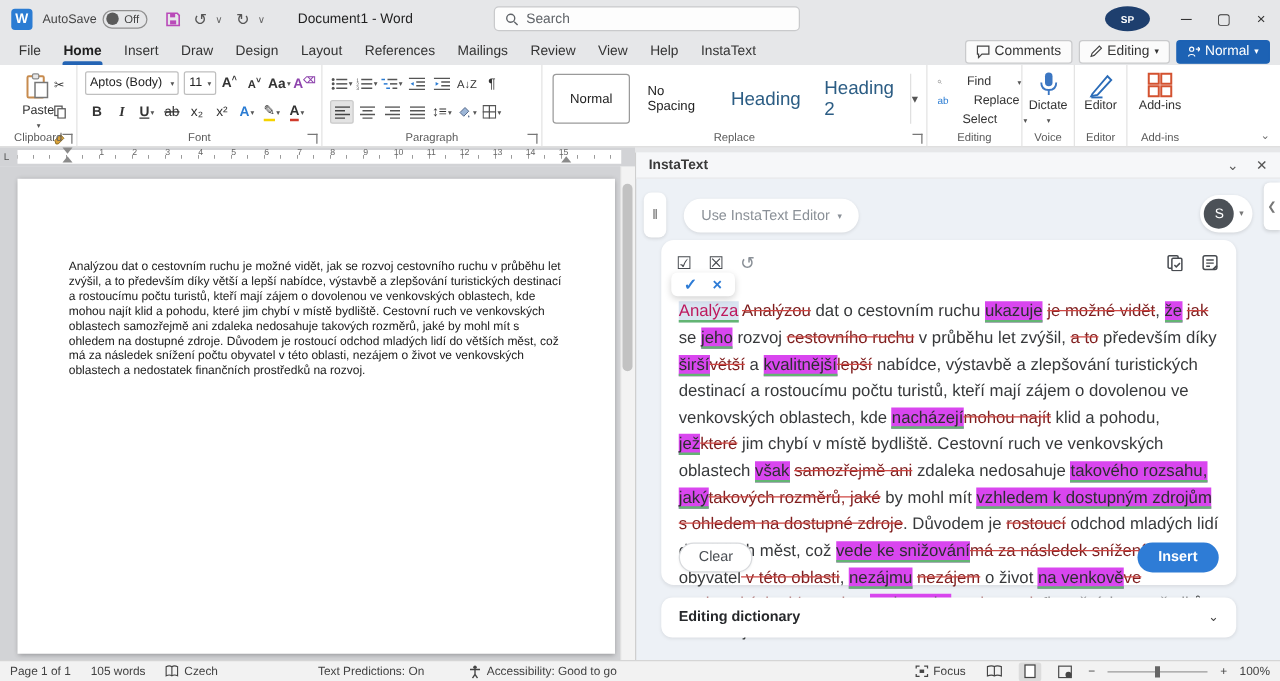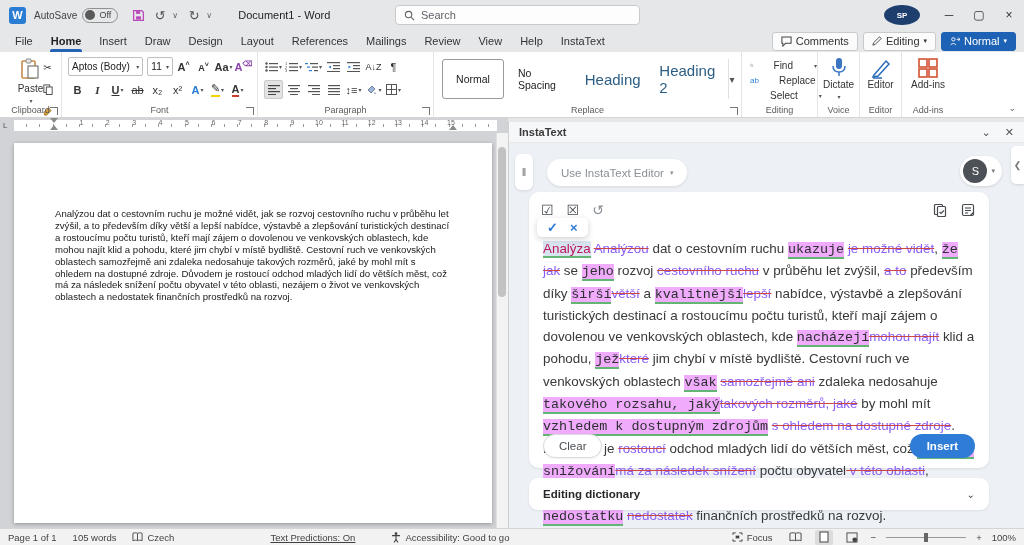--- a/index.html
+++ b/index.html
@@ -109,23 +109,23 @@
 
   .card { position:absolute; left:20px; top:70px; width:460px; height:276px; background:#fff; border-radius:10px; box-shadow:0 1px 3px rgba(0,0,0,.08); }
   .card-tools { display:flex; align-items:center; padding:10px 14px 0 12px; color:#474b50; }
   .card-tools .t { font-size:14px; margin-right:13px; cursor:pointer; }
   .card-tools .undo { color:#8a9097; }
   .card-tools .right { margin-left:auto; display:flex; gap:14px; }
   .accept-pop { position:absolute; left:8px; top:26px; background:#fff; border-radius:5px; box-shadow:0 2px 6px rgba(0,0,0,.18); display:flex; gap:4px; padding:2px 6px; z-index:3; }
   .accept-pop span { color:#2e7cd6; font-size:13px; font-weight:bold; padding:0 4px; cursor:pointer; }
   .it-text { position:absolute; left:14px; right:12px; top:46px; font-size:13.4px; line-height:21.3px; color:#37393b; }
   .run-n { color:#37393b; }
-  .run-i { background:#f0abfc; border-bottom:2px solid #63b573; color:#2c2e30;font-family:Liberation Mono, monospace; }
+  .run-i { background:#d946ef; border-bottom:2px solid #63b573; color:#2c2e30; }
   .run-sel { background:#d9e4f1; border-bottom:2px solid #63b573; color:#be185d; }
-  .run-d { color:#8b5cf6; text-decoration:line-through; text-decoration-color:#cf4743; }
+  .run-d { color:#7f1d1d; text-decoration:line-through; text-decoration-color:#cf4743; }
   .card-foot { position:absolute; left:0; right:0; bottom:10px; display:flex; align-items:center; padding:0 14px; }
   .clear-btn { border:1px solid #d8dadd; background:#fff; border-radius:15px; padding:5px 15px; font-size:11.5px; color:#4a4e53; cursor:pointer; box-shadow:0 1px 2px rgba(0,0,0,.06); }
   .insert-btn { margin-left:auto; background:#2e7cd6; border:none; border-radius:15px; padding:6px 17px; font-size:11.5px; color:#fff; font-weight:bold; cursor:pointer; }
   .dict-card { position:absolute; left:20px; top:356px; width:460px; height:32px; background:#fff; border-radius:9px; box-shadow:0 1px 3px rgba(0,0,0,.08); display:flex; align-items:center; padding:0 14px; cursor:pointer; }
   .dict-card .dl { font-size:11.5px; font-weight:bold; color:#26282b; }
   .dict-card .dc { margin-left:auto; color:#444; font-size:10px; }
 
   
   .statusbar { position:absolute; left:0; top:528px; width:1024px; height:17px; background:#f2f2f2; border-top:1px solid #d5d5d5; display:flex; align-items:center; font-size:9.5px; color:#424242; padding:0 8px; }
   .sitem { margin-right:16px; display:flex; align-items:center; gap:4px; cursor:pointer; white-space:nowrap; }
@@ -617,21 +617,21 @@
     <span class="sitem">105 words</span>
     <span class="sitem">
       <span>
           <svg width="11" height="10" viewBox="0 0 12 10">
             <path d="M6 1C5 .3 2.5.2 1 1v8c1.5-.8 4-.7 5 0 1-.7 3.5-.8 5 0V1C9.5.2 7 .3 6 1z" fill="none" stroke="#444" stroke-width="1"></path>
             <line x1="6" y1="1" x2="6" y2="9" stroke="#444" stroke-width="1"></line>
           </svg>
         </span>
       <span>Czech</span>
     </span>
-    <span class="sitem" style="margin-left:80px;text-decoration:underline;">Text Predictions: On</span>
+    <span class="sitem" style="margin-left:64px;">Text Predictions: On</span>
     <span class="sitem" style="margin-left:20px;">
       <span>
           <svg width="10" height="11" viewBox="0 0 10 11">
             <circle cx="5" cy="1.7" r="1.4" fill="#444"></circle>
             <path d="M1 3.6h8M5 3.6v4M5 7.5L3 10.5M5 7.5l2 3" fill="none" stroke="#444" stroke-width="1.1"></path>
           </svg>
         </span>
       <span>Accessibility: Good to go</span>
     </span>
     <span class="sright">

